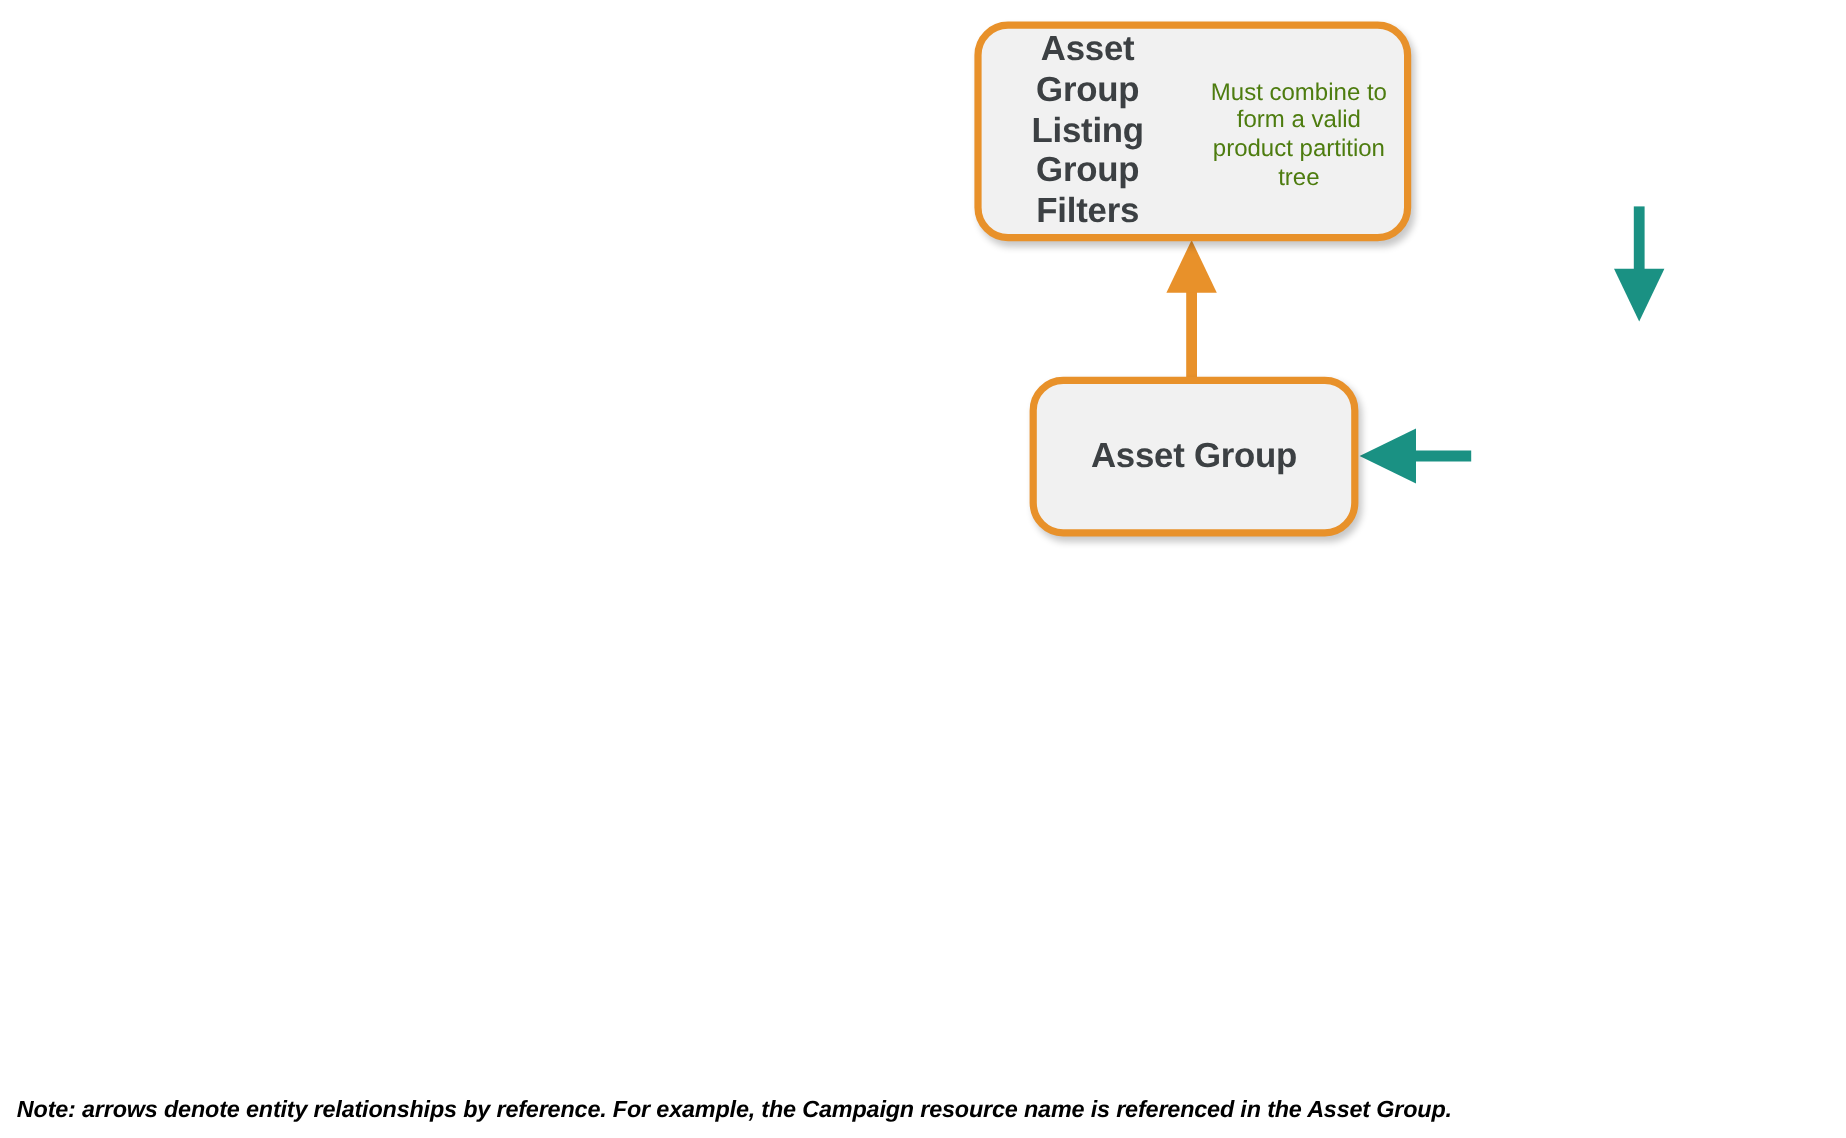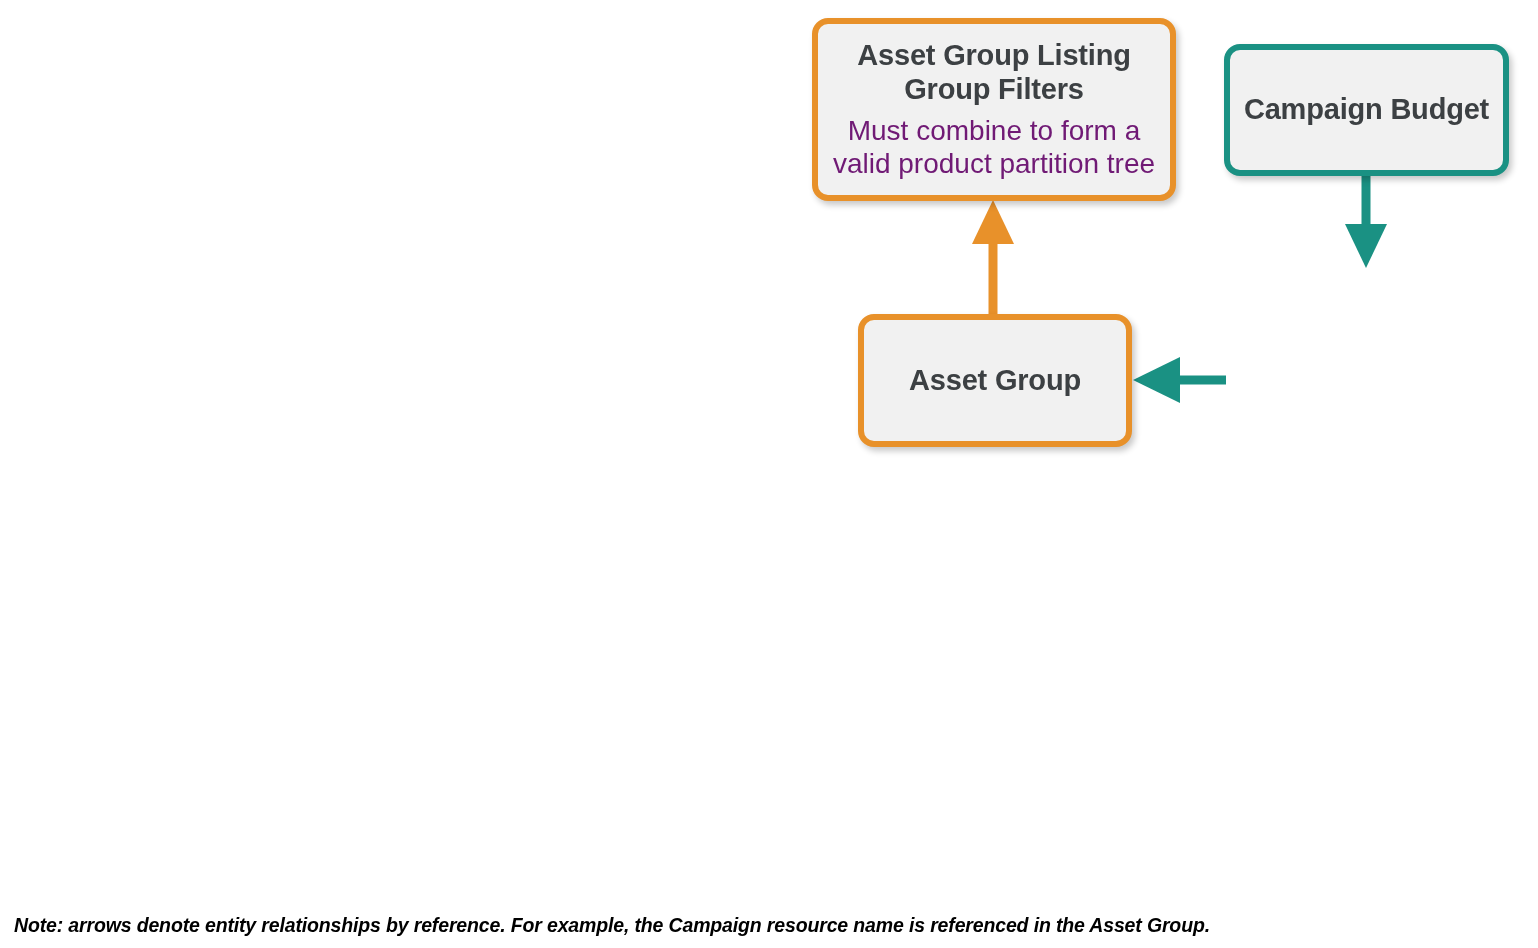--- a/index.html
+++ b/index.html
@@ -22,46 +22,46 @@
     left: 0; top: 0;
     width: 1538px;
     height: 948px;
   }
 
   
   .node {
     position: absolute;
     box-sizing: border-box;
     background: #F1F1F1;
-    border-radius: 16px;
+    border-radius: 28px;
     border-style: solid;
     border-width: 6px;
     display: flex;
-    flex-direction: column;
+    flex-direction: row;
     align-items: center;
     justify-content: center;
     text-align: center;
     box-shadow: 3px 4px 6px rgba(0,0,0,0.22);
     z-index: 3;
   }
   .node.orange { border-color: #E8912A; }
   .node.teal   { border-color: #1A9183; }
 
   .node-title {
     font-size: 29px;
     font-weight: bold;
     color: #3C4043;
     line-height: 1.17;
     letter-spacing: -0.2px;
     padding: 0 8px;
   }
   .node-sub {
-    font-size: 28px;
+    font-size: 20px;
     font-weight: normal;
-    color: #701a75;
+    color: #4d7c0f;
     line-height: 1.18;
     margin-top: 7px;
     padding: 0 10px;
   }
 
   
   #node-aglgf {
     left: 812px;  top: 18px;
     width: 364px; height: 183px;
   }
@@ -123,23 +123,20 @@
       <line x1="1226" y1="380" x2="1178" y2="380" stroke="#1A9183" stroke-width="9"></line>
       <polygon points="1133,380 1180,357 1180,403" fill="#1A9183"></polygon>
     </g>
   </svg>
 
   <div class="node orange" id="node-aglgf">
     <div class="node-title">Asset Group Listing Group Filters</div>
     <div class="node-sub">Must combine to form a valid product partition tree</div>
   </div>
 
-  <div class="node teal" id="node-campaign-budget">
-    <div class="node-title">Campaign Budget</div>
-  </div>
 
   <div class="node orange" id="node-asset-group">
     <div class="node-title">Asset Group</div>
   </div>
 
 
   <div id="footnote">Note: arrows denote entity relationships by reference. For example, the Campaign resource name is referenced in the Asset Group.</div>
 
 </div>
 

